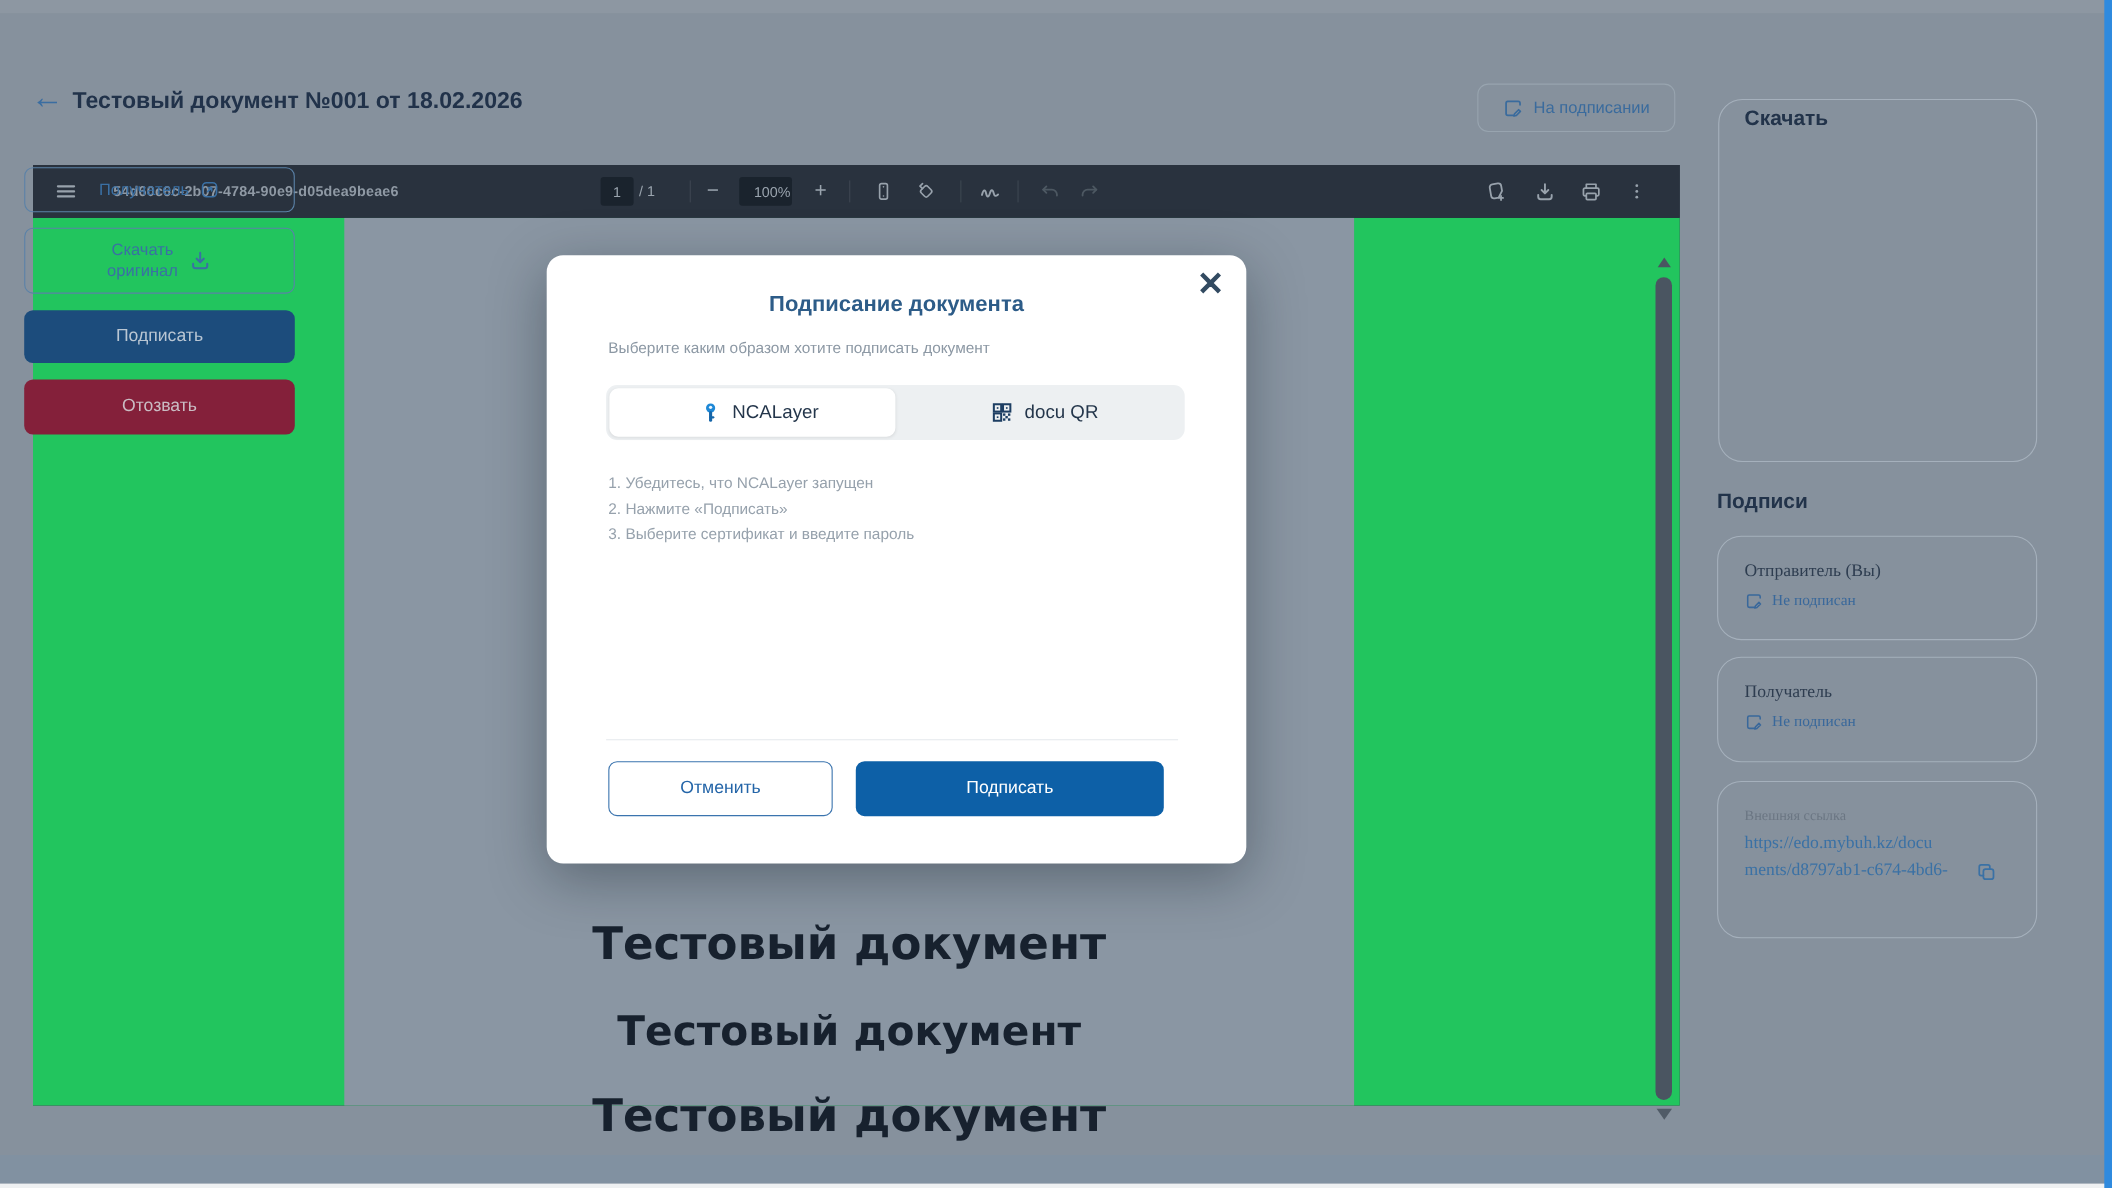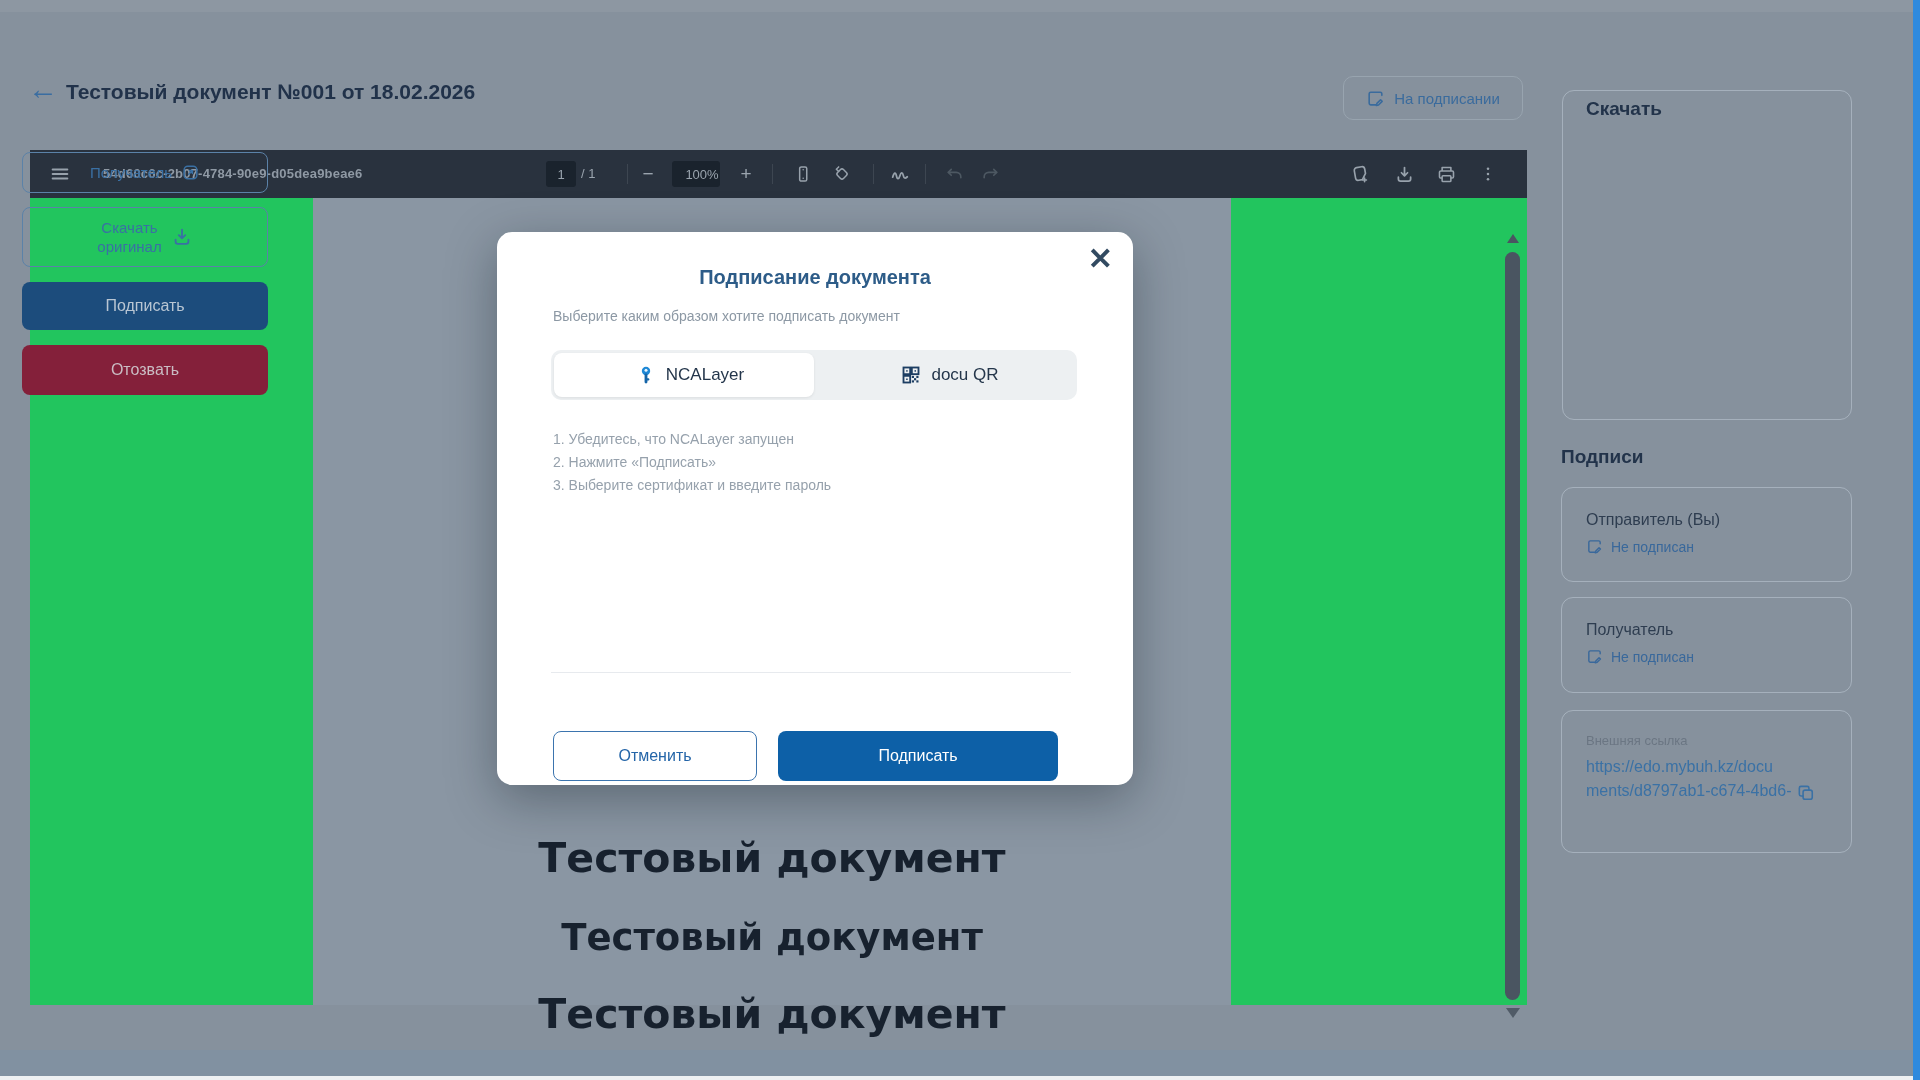--- a/index.html
+++ b/index.html
@@ -41,21 +41,21 @@
   .doc-line.l2 { top:718px; font-size:37px; }
   .doc-line.l3 { top:792px; font-size:41px; }
 
   .scroll-thumb { position:absolute; left:1475px; top:102px; width:15px; height:748px; border-radius:8px; background:#4a5561; }
   .scroll-up { position:absolute; left:1477px; top:84px; width:0; height:0;
                border-left:6px solid transparent; border-right:6px solid transparent; border-bottom:9px solid #4a5561; }
   .scroll-down { position:absolute; left:1506px; top:1008px; width:0; height:0;
                border-left:7px solid transparent; border-right:7px solid transparent; border-top:10px solid #505b67; }
 
   
-  .card { position:absolute; border:1px solid rgba(205,216,226,.45); border-radius:12px; }
+  .card { position:absolute; border:1px solid rgba(205,216,226,.45); border-radius:22px;font-family:Liberation Serif, serif; }
   .doc-card { left:1562px; top:90px; width:290px; height:330px; }
   .side-heading { position:absolute; font-size:19px; font-weight:bold; color:#22334a; }
   .sb-btn { position:absolute; left:22px; width:246px; border-radius:8px; display:flex; align-items:center; justify-content:center;
             gap:9px; font-size:15px; cursor:pointer; }
   .sb-outline { border:1.5px solid #5b82a8; color:#3a70a4; background:transparent; }
   .sb-solid-blue { background:#1c4c7c; color:#b9c6d3; font-size:16px; }
   .sb-solid-red { background:#84203a; color:#cabcc3; font-size:16px; }
   .two-line { display:flex; flex-direction:column; line-height:19px; text-align:center; }
 
   .sig-card1 { left:1561px; top:487px; width:291px; height:95px; }
@@ -75,21 +75,21 @@
   .modal-title { position:absolute; left:0; top:34px; width:100%; text-align:center; font-size:20px; font-weight:bold; color:#2d5c88; }
   .modal-subtitle { position:absolute; left:56px; top:76px; font-size:14px; color:#8c98a4; }
   .tabs { position:absolute; left:54px; top:118px; width:526px; height:50px; background:#edf0f2; border-radius:10px;
           display:flex; padding:3px; }
   .tab { flex:1; display:flex; align-items:center; justify-content:center; gap:10px; font-size:17px; color:#24364b;
          border-radius:8px; cursor:pointer;padding-left:12px; }
   .tab.active { background:#ffffff; box-shadow:0 1px 3px rgba(0,0,0,.08); }
   .instructions { position:absolute; left:56px; top:196px; font-size:14px; line-height:23px; color:#96a1ac; }
   .modal-divider { position:absolute; left:54px; top:440px; width:520px; height:1px; background:#e7eaee; }
   .m-btn { position:absolute; top:460px; height:50px; border-radius:8px; display:flex; align-items:center; justify-content:center;
-           font-size:16px; cursor:pointer;margin-top:39px; }
+           font-size:16px; cursor:pointer; }
   .m-cancel { left:56px; width:204px; border:1.5px solid #3b74ae; color:#2465a8; background:#fff; }
   .m-sign { left:281px; width:280px; background:#0d60a7; color:#ffffff; }
 
   .ico { display:inline-flex; }
   .ico svg { display:block; }
 </style>
 </head>
 <body>
 
 <div class="canvas">

